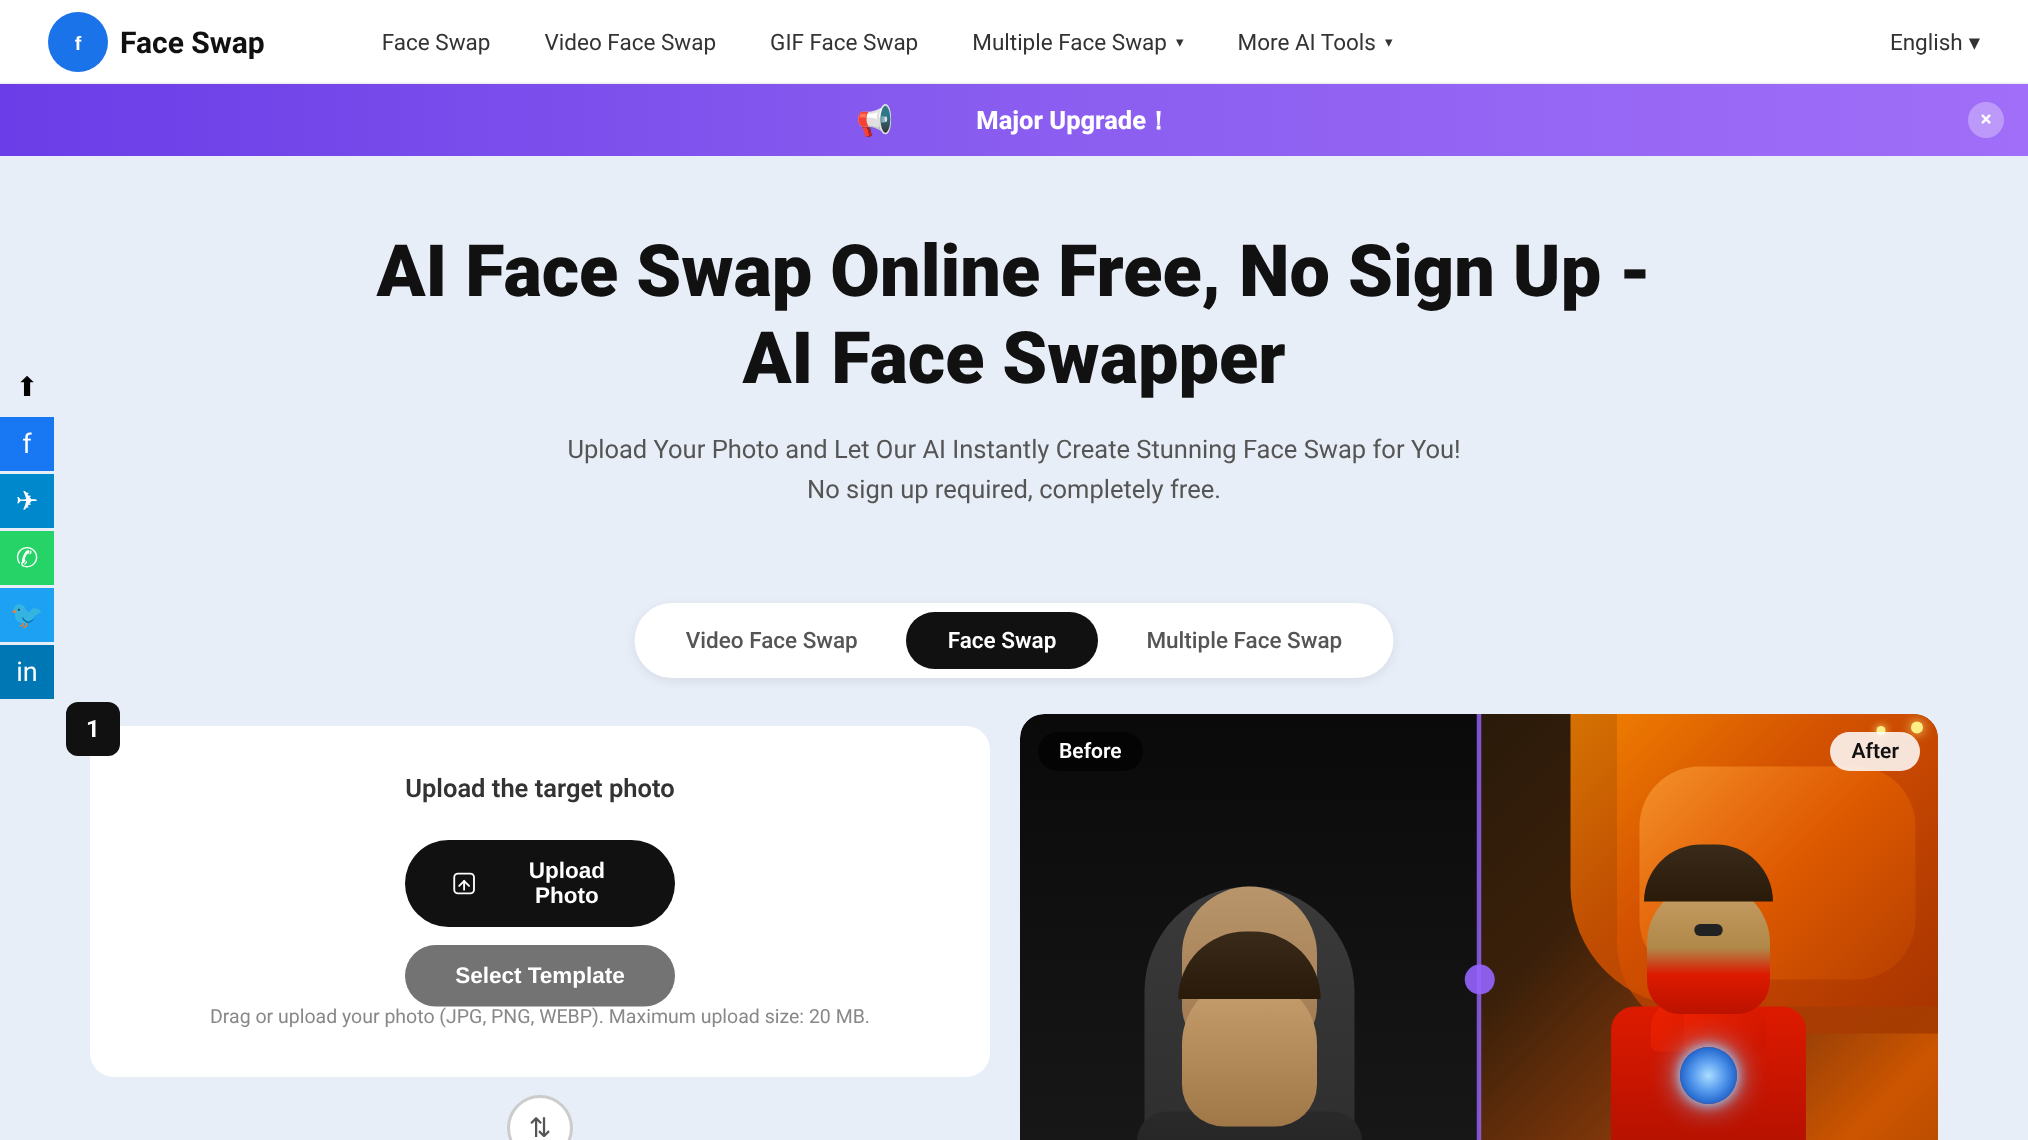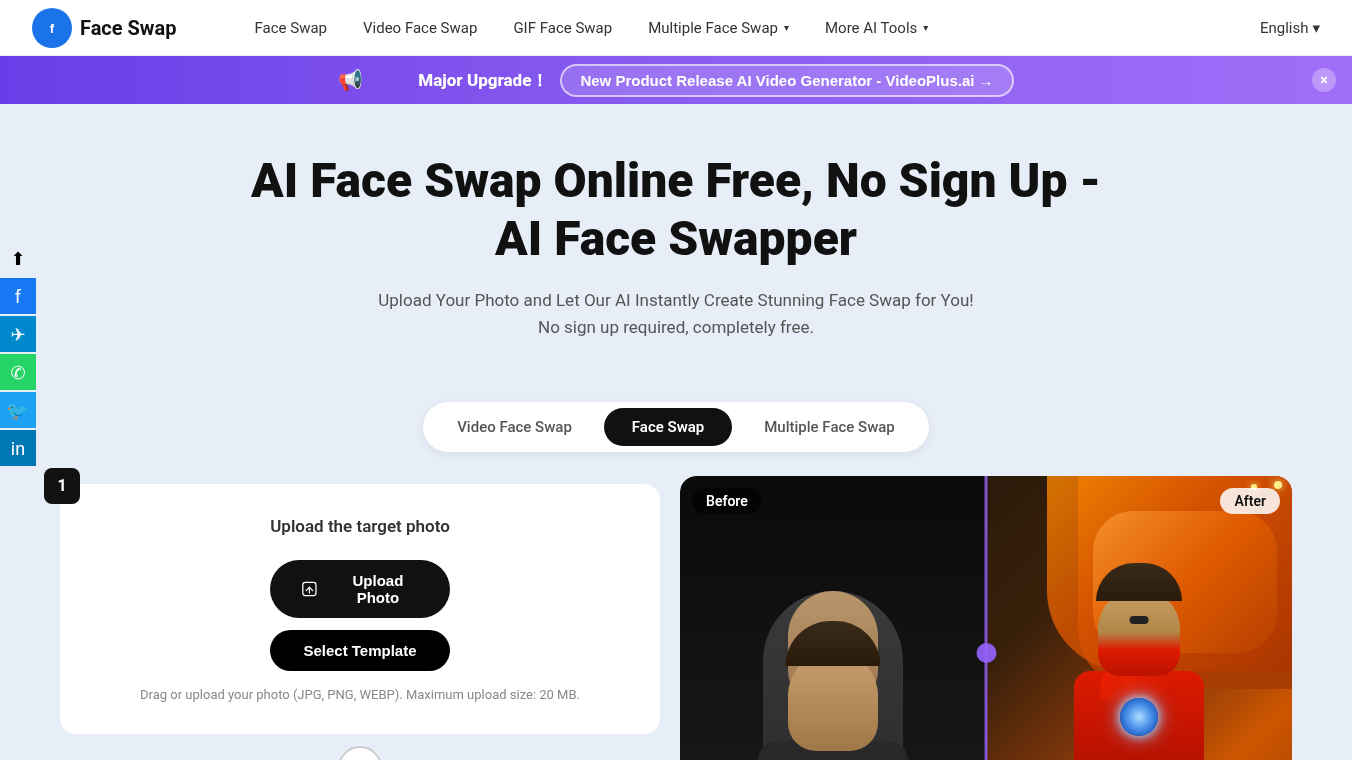--- a/index.html
+++ b/index.html
@@ -229,32 +229,31 @@
       font-weight: 600;
       cursor: pointer;
       display: flex;
       align-items: center;
       gap: 21px;
       margin-bottom: 12px;
       width: 180px;
       justify-content: center;
     }
     .template-btn {
-      background: #000000;
+      background: #737373;
       color: #fff;
       border: none;
       border-radius: 30px;
       padding: 12px 32px;
       font-size: 15px;
       font-weight: 600;
       cursor: pointer;
       display: flex;
       align-items: center;
       gap: 8px;
-      margin-bottom: 16px;
       width: 180px;
       justify-content: center;
     }
     .upload-hint {
       font-size: 13px;
       color: #888;
       text-align: center;
     }
 
     
@@ -481,23 +480,20 @@
       <span>▾</span>
     </div>
   </div>
 </nav>
 
 <div class="banner">
   <span class="banner-megaphone">📢</span>
   <span class="banner-text" style="color:#fff; font-weight:800; font-size:17px;padding-left:43px;">
     <span>Major Upgrade！</span>
   </span>
-  <button class="banner-link">
-    <span>New Product Release AI Video Generator - VideoPlus.ai →</span>
-  </button>
   <div class="banner-close">
     <span>×</span>
   </div>
 </div>
 
 <div class="hero">
   <h1 class="hero-title">
     <span>AI Face Swap Online Free, No Sign Up -</span><br>
     <span>AI Face Swapper</span>
   </h1>

